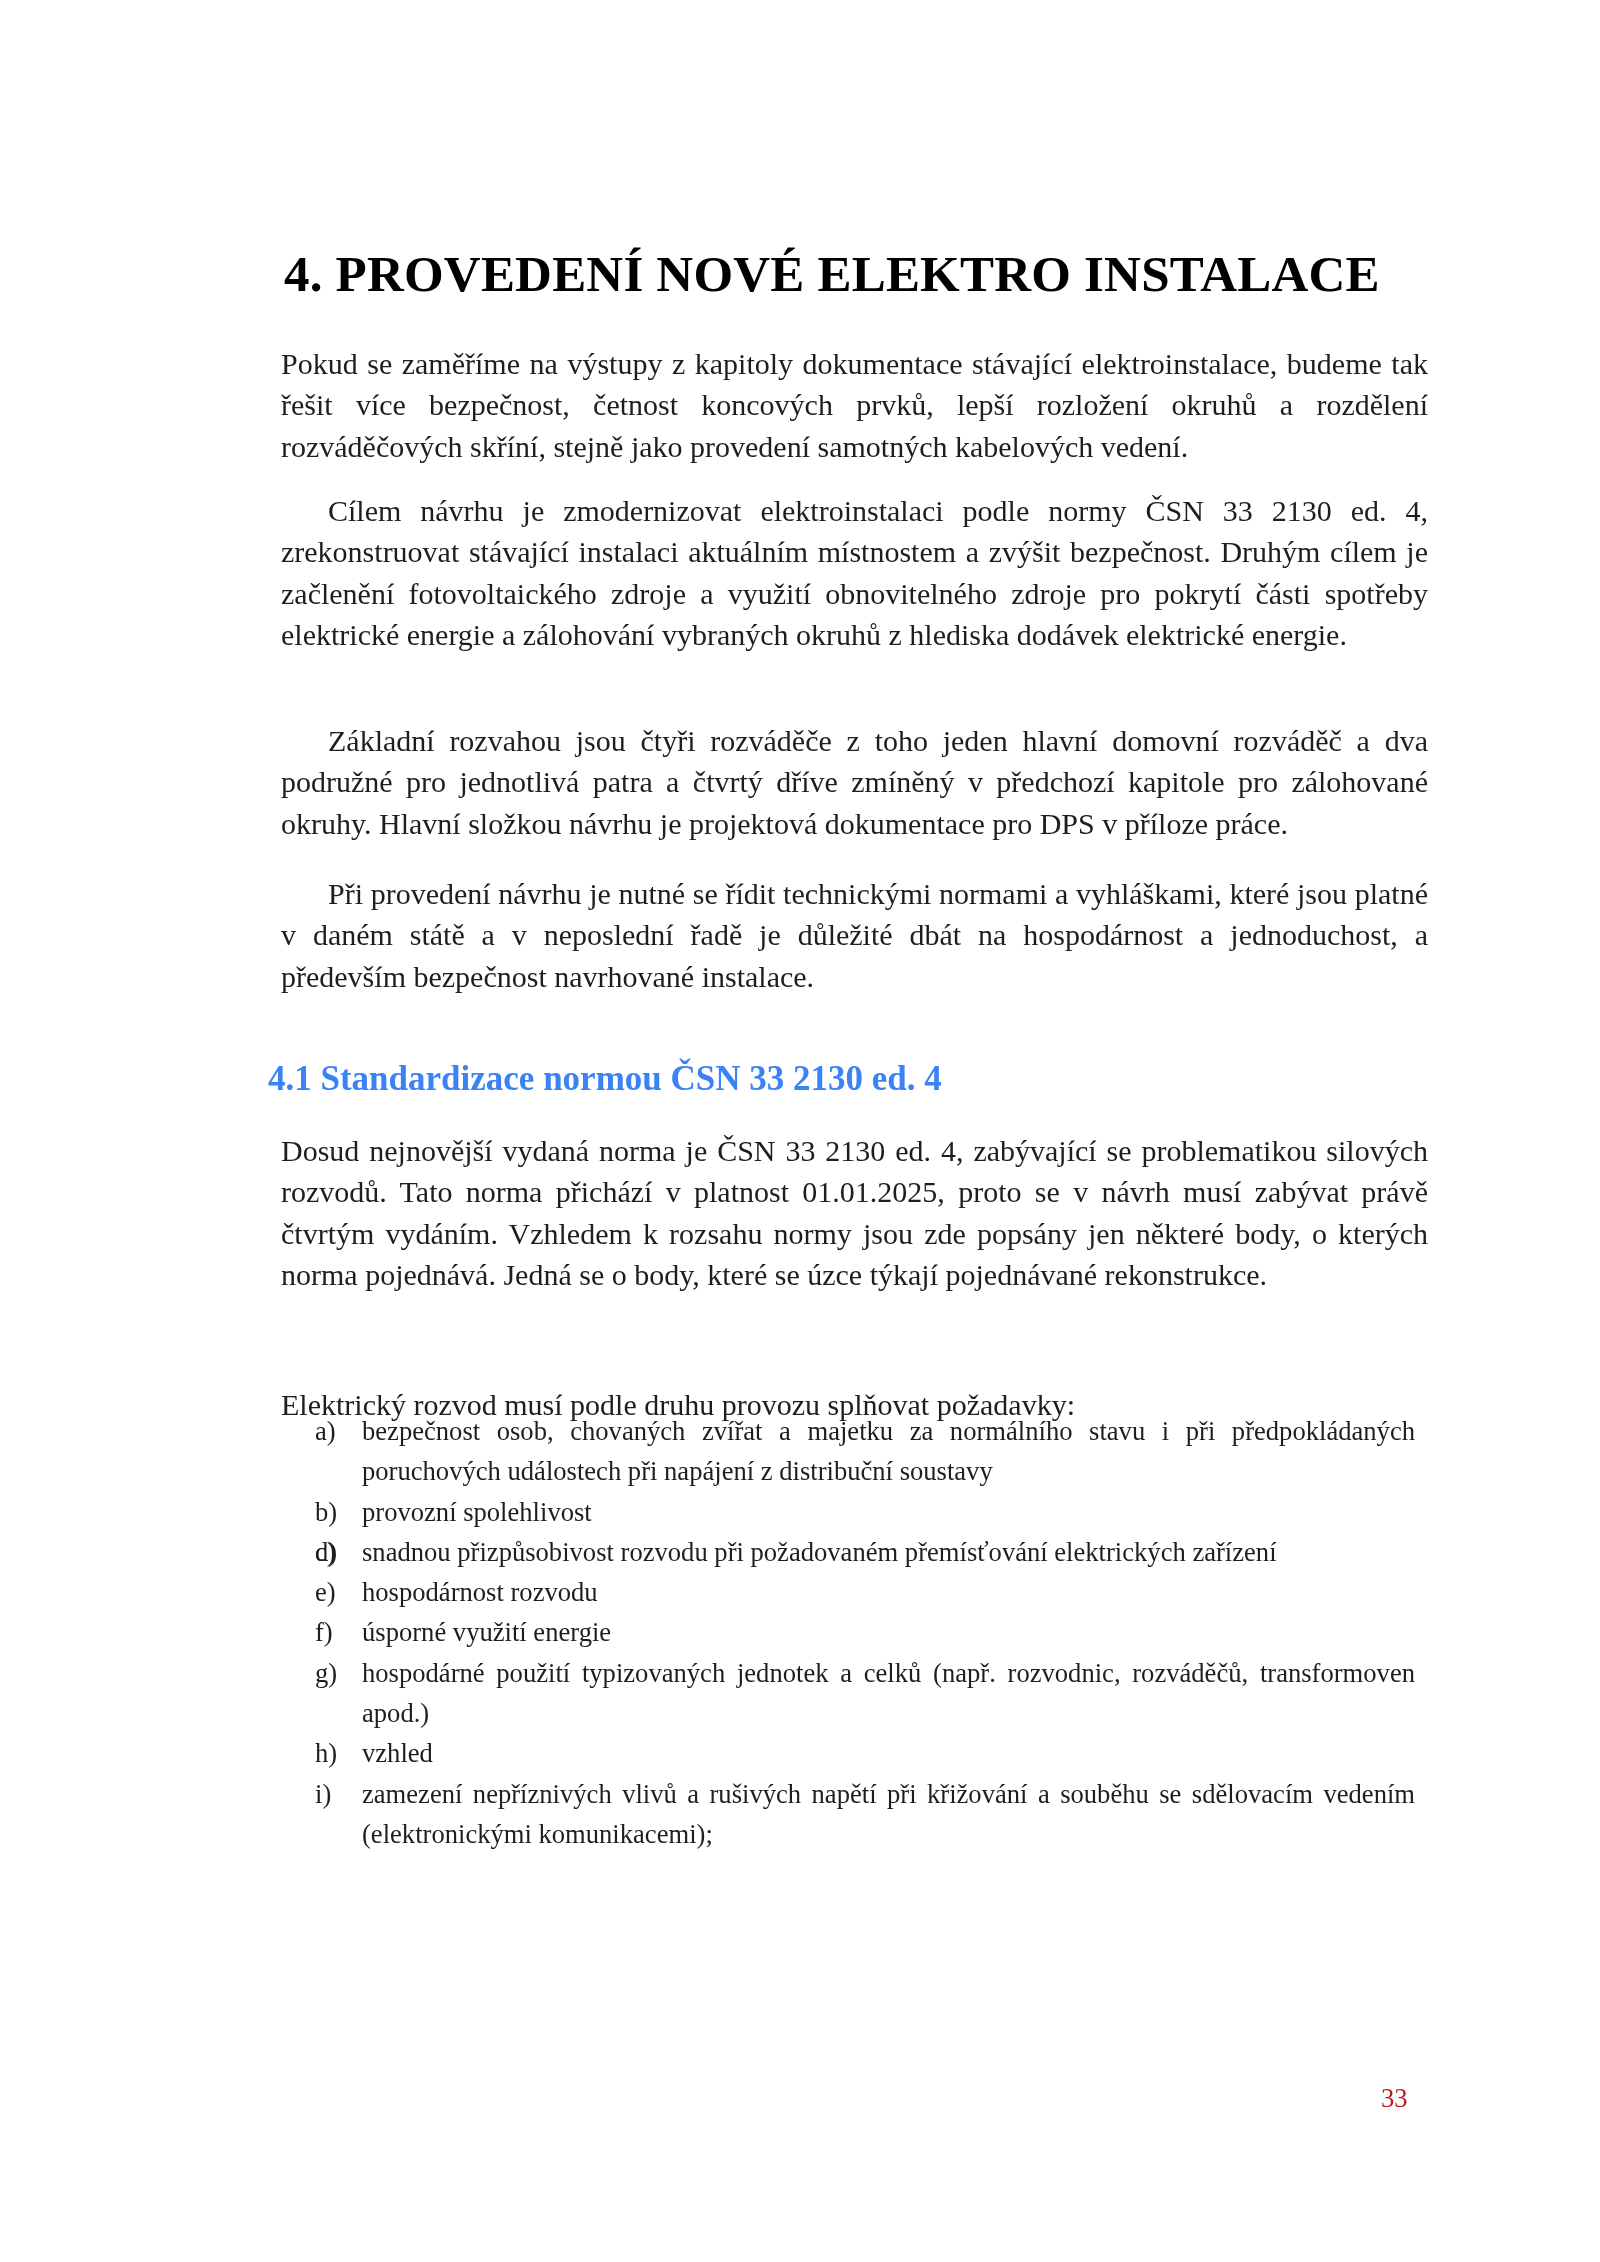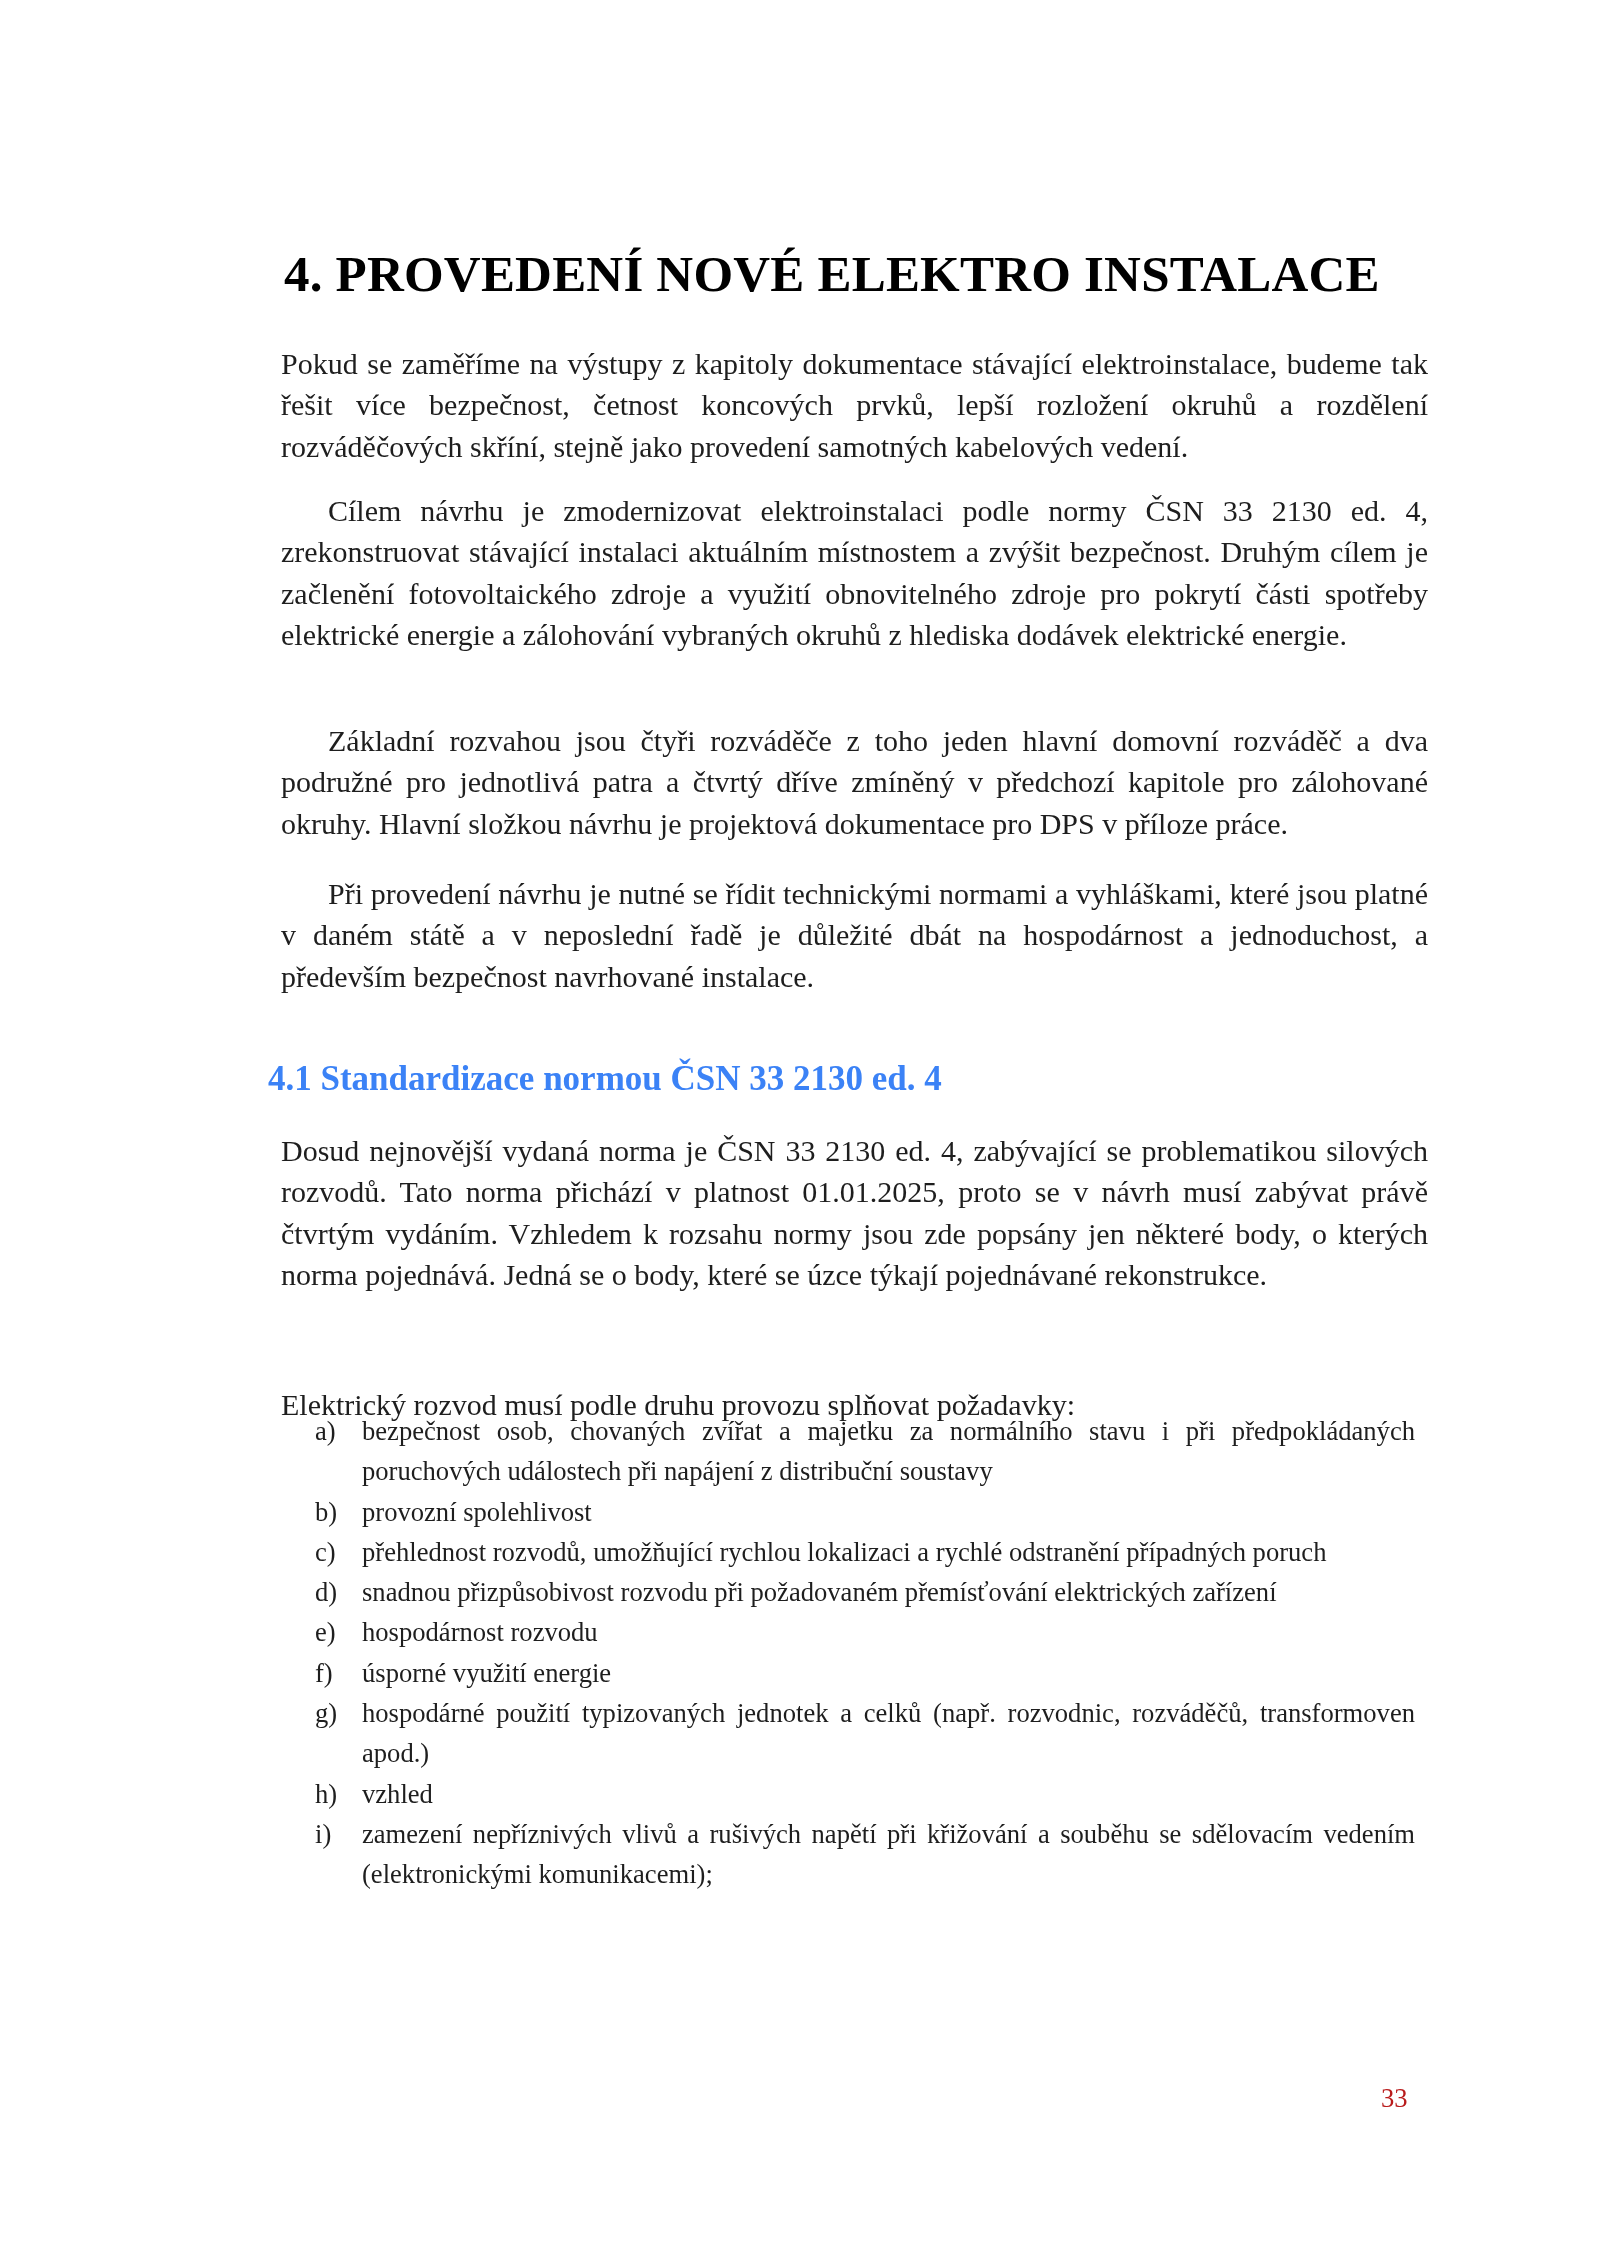--- a/index.html
+++ b/index.html
@@ -49,21 +49,21 @@
 
   <h2 class="section-title">4.1  Standardizace normou ČSN 33 2130 ed. 4</h2>
 
   <p class="para" style="top:1117px;">Dosud nejnovější vydaná norma je ČSN 33 2130 ed. 4, zabývající se problematikou silových rozvodů. Tato norma přichází v platnost 01.01.2025, proto se v návrh musí zabývat právě čtvrtým vydáním. Vzhledem k rozsahu normy jsou zde popsány jen některé body, o kterých norma pojednává. Jedná se o body, které se úzce týkají pojednávané rekonstrukce.</p>
 
   <p class="para" style="top:1371px;">Elektrický rozvod musí podle druhu provozu splňovat požadavky:</p>
 
   <ul class="req-list">
     <li class="req-item"><span class="req-marker">a)</span><span>bezpečnost osob, chovaných zvířat a majetku za normálního stavu i při předpokládaných poruchových událostech při napájení z distribuční soustavy</span></li>
     <li class="req-item"><span class="req-marker">b)</span><span>provozní spolehlivost</span></li>
-    <li class="req-item"><span class="req-marker">c)</span><span>přehlednost rozvodů, umožňující rychlou lokalizaci a rychlé odstranění případných poruch</span></li>
+    <li class="req-item"><span class="req-marker">c)</span></li>
     <li class="req-item"><span class="req-marker">d)</span><span>snadnou přizpůsobivost rozvodu při požadovaném přemísťování elektrických zařízení</span></li>
     <li class="req-item"><span class="req-marker">e)</span><span>hospodárnost rozvodu</span></li>
     <li class="req-item"><span class="req-marker">f)</span><span>úsporné využití energie</span></li>
     <li class="req-item"><span class="req-marker">g)</span><span>hospodárné použití typizovaných jednotek a celků (např. rozvodnic, rozváděčů, transformoven apod.)</span></li>
     <li class="req-item"><span class="req-marker">h)</span><span>vzhled</span></li>
     <li class="req-item"><span class="req-marker">i)</span><span>zamezení nepříznivých vlivů a rušivých napětí při křižování a souběhu se sdělovacím vedením (elektronickými komunikacemi);</span></li>
   </ul>
 </div>
 
 <div class="page-number">33</div>

